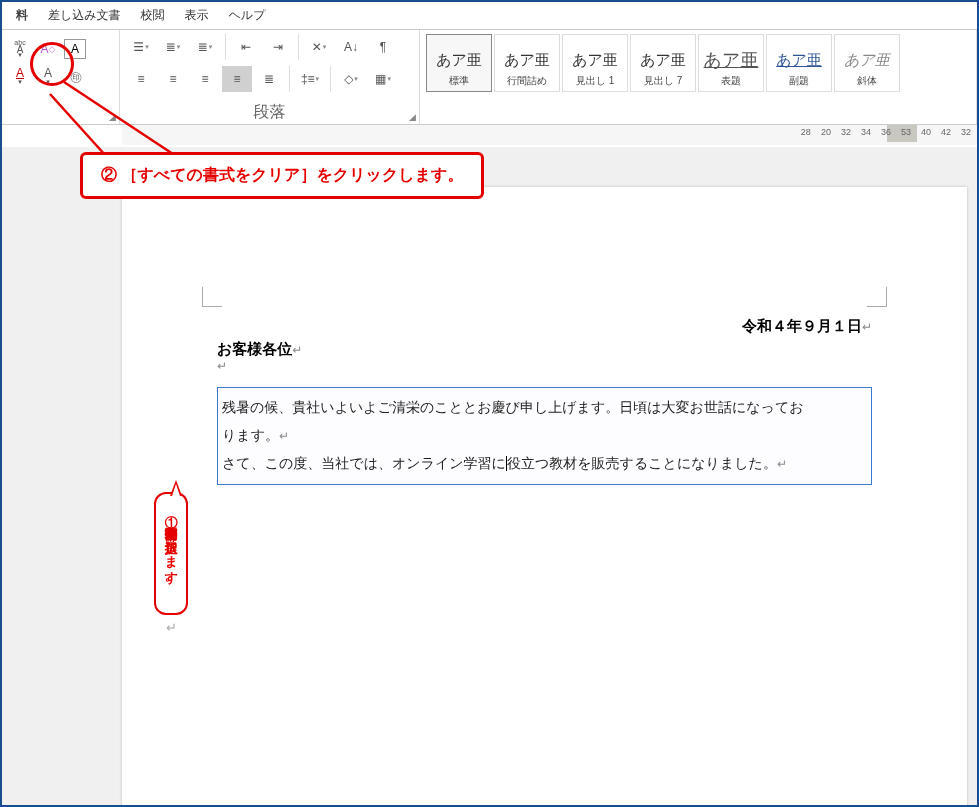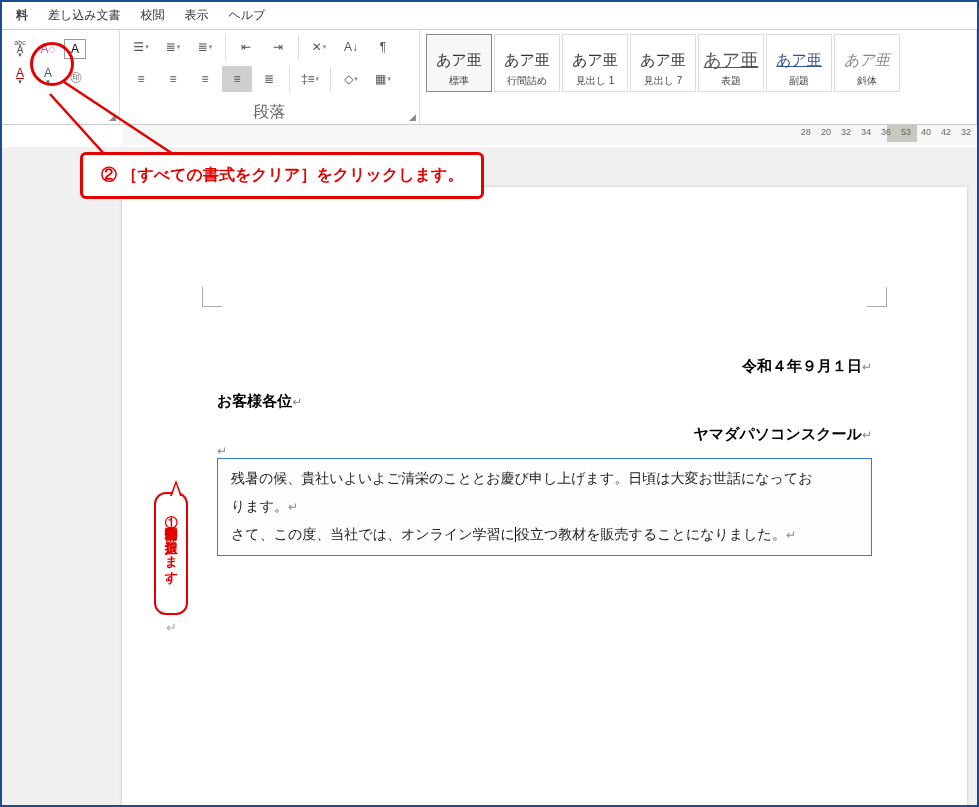--- a/index.html
+++ b/index.html
@@ -45,26 +45,26 @@
   .ruler-grab { position:absolute; right:60px; top:0; background:#c8c8c0; width:30px; height:17px;}
   
   .workspace { background:#f0f0f0; position:absolute; top:145px; left:0; right:0; bottom:0; }
   .page { background:#fff; position:absolute; top:40px; left:120px; width:845px; height:620px; box-shadow:0 0 3px rgba(0,0,0,.2); }
   
   .corner-tl, .corner-tr { position:absolute; width:20px; height:20px; }
   .corner-tl { top:100px; left:80px; border-left:1px solid #aaa; border-bottom:1px solid #aaa;}
   .corner-tr { top:100px; right:80px; border-right:1px solid #aaa; border-bottom:1px solid #aaa;}
   
   .doc-content { position:absolute; top:130px; left:95px; right:95px;}
-  .date-line { text-align:right; font-weight:bold; font-size:15px; font-family:"HGP創英角ｺﾞｼｯｸUB","Arial Black",sans-serif;margin-top:40px;}
-  .addr-line { font-weight:bold; font-size:15px; margin-top:16px;font-family:Liberation Serif, serif;}
+  .date-line { text-align:right; font-weight:bold; font-size:15px; font-family:"HGP創英角ｺﾞｼｯｸUB","Arial Black",sans-serif;}
+  .addr-line { font-weight:bold; font-size:15px; margin-top:4px;font-family:Liberation Serif, serif;}
   .school-line { text-align:right; font-weight:bold; font-size:15px; margin-top:14px;font-family:"HGP創英角ｺﾞｼｯｸUB","Arial Black",sans-serif;}
   .ret { color:#888; font-weight:normal; font-size:12px;}
   
-  .selected-text { border:1px solid #3a7bcf; background:#fdfdff; padding:6px 13px; font-family:"Yu Mincho","MS Mincho",serif; font-size:14px; line-height:2; color:#222;}
+  .selected-text { border:1px solid #3a7bcf; background:#fdfdff; padding:6px 4px; margin-top:14px; font-family:"Yu Mincho","MS Mincho",serif; font-size:14px; line-height:2; color:#222;}
   .cursor-mark { border-left:1px solid #000;}
   
   
   .callout-main { position:absolute; top:150px; left:78px; background:#fff; border:3px solid #e50000; border-radius:6px; padding:10px 18px; font-weight:bold; color:#e50000; font-size:16px; z-index:30;}
   
   .callout-side { position:absolute; top:490px; left:152px; width:34px; background:#fff; border:2.5px solid #e50000; border-radius:12px; padding:10px 4px 24px 4px; z-index:30;}
   .callout-side-text { color:#e50000; font-weight:bold; font-size:13px; writing-mode:vertical-rl; text-orientation:upright; line-height:1.2; margin:0 auto;}
   .callout-side-tail { position:absolute; top:-14px; left:14px; width:0; height:0; border-left:6px solid transparent; border-right:6px solid transparent; border-bottom:16px solid #e50000;}
   .callout-side-tail::after { content:""; position:absolute; top:4px; left:-4px; width:0;height:0;border-left:4px solid transparent; border-right:4px solid transparent; border-bottom:12px solid #fff;}
   .side-ret { position:absolute; bottom:-22px; left:10px; color:#aaa; font-size:13px;}
@@ -207,21 +207,20 @@
 </div>
 
 <div class="workspace">
   <div class="page">
     <div class="corner-tl"></div>
     <div class="corner-tr"></div>
 
     <div class="doc-content">
       <div class="date-line"><span>令和４年９月１日</span><span class="ret">↵</span></div>
       <div class="addr-line"><span>お客様各位</span><span class="ret">↵</span></div>
-      <div class="school-line"><span>ヤマダパソコンスクール</span><span class="ret">↵</span></div>
       <div class="ret">↵</div>
 
       <div class="selected-text">
         <span>残暑の候、貴社いよいよご清栄のこととお慶び申し上げます。日頃は大変お世話になってお</span><br>
         <span>ります。</span><span class="ret">↵</span><br>
         <span>さて、この度、当社では、オンライン学習に</span><span class="cursor-mark"></span><span>役立つ教材を販売することになりました。</span><span class="ret">↵</span>
       </div>
     </div>
   </div>
 </div>

